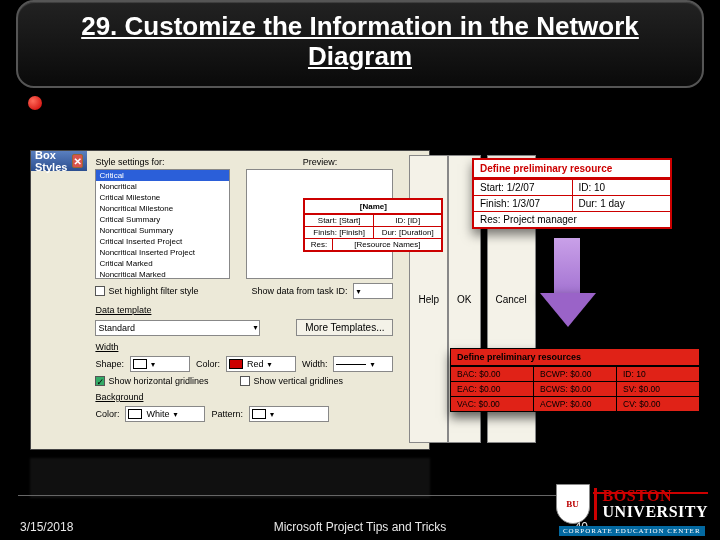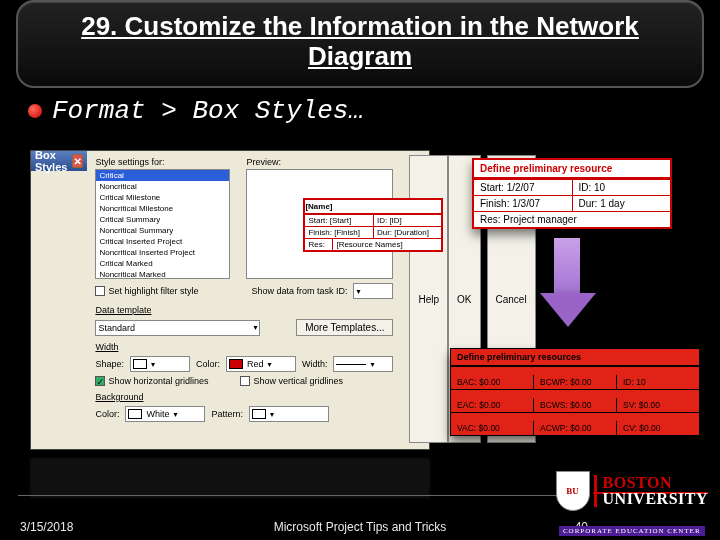--- a/index.html
+++ b/index.html
@@ -56,21 +56,21 @@
   .dlg-body { padding: 6px 8px; flex: 1; display: flex; flex-direction: column; gap: 4px;}
   .top-row { display: flex; gap: 16px; }
   .settings-col { width: 135px; }
   .label { font-size: 9px; margin-bottom: 2px; }
   .listbox {
     background: #fff; border: 1px solid #888; height: 110px;
     overflow: hidden; font-size: 8px;
   }
   .listbox .item { padding: 1px 3px; white-space: nowrap; }
   .listbox .sel { background: #2b5fd9; color: #fff; }
-  .preview-col { flex: 1; }
+  .preview-col { flex: 1; text-align: center; }
   .preview-pane {
     background: #fff; border: 1px solid #888; height: 110px;
     position: relative;
   }
   .sample-box {
     position: absolute; left: 56px; top: 28px; width: 140px;
     border: 2px solid #c00; background: #fff; font-size: 8px;
   }
   .sample-box .hdr { padding: 2px 0; font-weight: bold; border-bottom: 1px solid #c00; }
   .sample-box .row { display: flex; border-top: 1px solid #c00; }
@@ -123,21 +123,21 @@
     filter: drop-shadow(0 5px 6px rgba(0,0,0,.5));
   }
 
   .card2 {
     position:absolute; left: 450px; top: 348px; width: 250px;
     background:#e02217; color:#000; border:1px solid #000; font-size:9px;
     box-shadow: 0 6px 10px rgba(0,0,0,.6);
   }
   .card2 .hdr2 { font-weight:bold; color:#000; padding:3px 6px; border-bottom:1px solid #000;}
   .card2 .r2 { display:flex; border-top:1px solid #000; }
-  .card2 .c2 { flex:1; padding:2px 6px; border-right:1px solid #000; white-space:nowrap; font-size:8.5px;margin-top:8px;}
+  .card2 .c2 { flex:1; padding:2px 6px; border-right:1px solid #000; white-space:nowrap; font-size:8.5px;}
   .card2 .c2:last-child{border-right:none;}
 
   
   .reflection {
     position:absolute; left:30px; top:458px; width:400px; height:40px;
     background: rgba(80,80,80,.2);
     filter: blur(1px);
   }
 
   
@@ -154,36 +154,35 @@
   .bu-top { display:flex; align-items:center; gap:4px; }
   .bu-shield {
     width:34px; height:40px; background:#fff; border:1px solid #888;
     display:flex; align-items:center; justify-content:center;
     font-size:9px; text-align:center; color:#b00; font-weight:bold;
     border-radius: 0 0 18px 18px;
   }
   .bu-name { color:#fff; font-weight:bold; font-size:16px; letter-spacing:.5px;
     text-align:left; line-height:1; border-left:3px solid #c00; padding-left:6px;}
   .bu-name .red { color:#c00; }
-  .bu-sub { background:#4c1d95; color:#fff; font-size:7px; letter-spacing:1px; margin-top:15px; padding:1px 4px;}
+  .bu-sub { background:#0369a1; color:#fff; font-size:7px; letter-spacing:1px; margin-top:2px; padding:1px 4px;}
   .date { font-size:12px; }
   .pageno { font-size:12px; }
   .hr-top { position:absolute; left:18px; right:130px; bottom:44px; height:1px; background:#666;}
   .hr-red { position:absolute; right:12px; bottom:46px; width:115px; height:2px; background:#c00;}
 </style>
 </head>
 <body>
 
 <div class="title-bar">
   <h1>29. Customize the Information in the Network Diagram</h1>
 </div>
 
 <div class="bullet-row">
   <span class="bullet-dot"></span>
-  <span class="bullet-text">Format &gt; Box Styles…</span>
 </div>
 
 <div class="dialog">
   <div class="dlg-titlebar">
     <span>Box Styles</span>
     <span class="dlg-close">✕</span>
   </div>
   <div class="dlg-body">
     <div class="top-row">
       <div class="settings-col">

